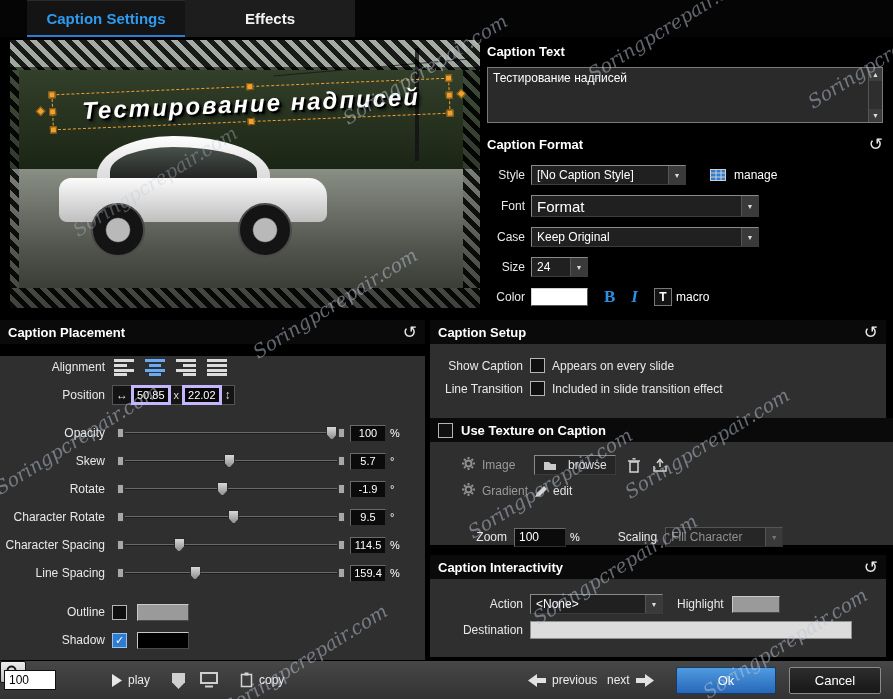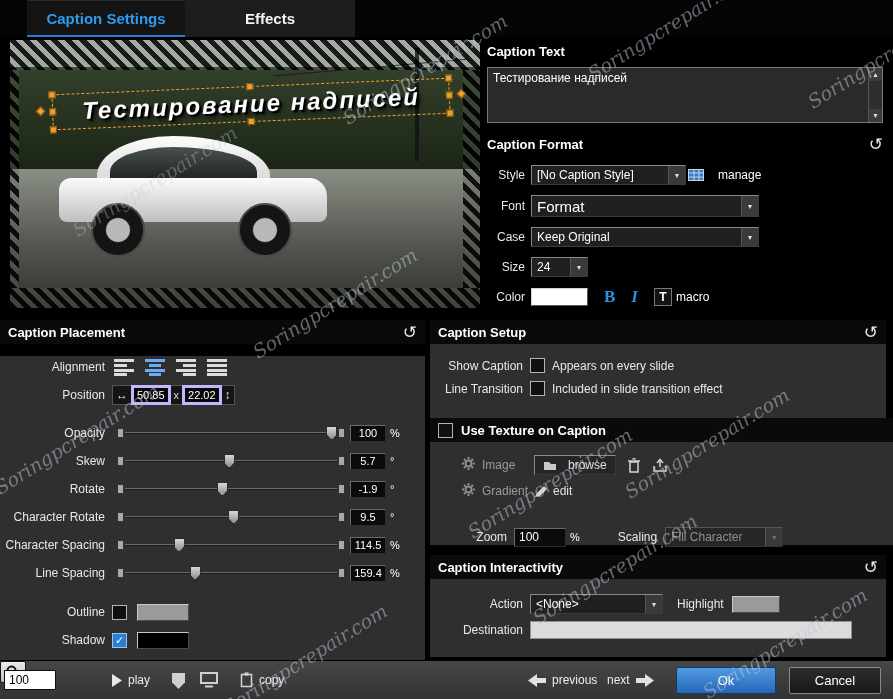--- a/index.html
+++ b/index.html
@@ -61,21 +61,21 @@
   #captext-head{font-size:13px;font-weight:bold;color:#fff;height:20px}
   #captext-box{position:relative;margin-top:3px;height:56px}
   #captext-area{width:100%;height:56px;background:#2a2a2a;border:1px solid #7a7a7a;color:#fff;font-family:"Liberation Sans",sans-serif;font-size:12px;padding:3px 18px 3px 5px;resize:none;outline:none}
   .vscroll{position:absolute;right:1px;top:1px;bottom:1px;width:14px;background:#2e2e2e;border-left:1px solid #555;display:flex;flex-direction:column;justify-content:space-between;align-items:center}
   .sb-btn{width:13px;height:13px;background:#3c3c3c;color:#ddd;font-size:7px;display:flex;align-items:center;justify-content:center;cursor:pointer}
 
   #sec-capformat{position:absolute;left:487px;top:133px;width:396px}
   #capformat-head{display:flex;align-items:center;height:22px;font-size:13px;font-weight:bold;color:#fff}
   .fmt-row{display:flex;align-items:center;margin-top:10px}
   .fmt-lbl{width:38px;text-align:right;margin-right:6px;font-size:12px;color:#e8e8e8}
-  .manage-btn{display:flex;align-items:center;margin-left:2px;cursor:pointer;color:#fff;font-size:12px;gap:14px}
+  .manage-btn{display:flex;align-items:center;margin-left:24px;cursor:pointer;color:#fff;font-size:12px;gap:8px}
   .fontbig{font-size:15px}
   .color-swatch{width:57px;height:18px;background:#fff;border:1px solid;border-color:#cfcfcf #555 #555 #cfcfcf;cursor:pointer}
   .bold-btn{color:#2d8fe0;font-weight:bold;font-size:17px;margin-left:16px;cursor:pointer;font-family:"Liberation Serif",serif}
   .italic-btn{color:#2d8fe0;font-style:italic;font-weight:bold;font-size:17px;margin-left:16px;cursor:pointer;font-family:"Liberation Serif",serif}
   .tbox{width:18px;height:18px;background:#141414;border:1px solid #777;color:#fff;font-weight:bold;font-size:12px;display:flex;align-items:center;justify-content:center;margin-left:16px;cursor:pointer}
   .macro-lbl{margin-left:4px;font-size:12px;color:#fff;cursor:pointer}
 
   
   #sec-placement{position:absolute;left:0;top:320px;width:425px;height:340px}
   #placement-body{height:316px}

